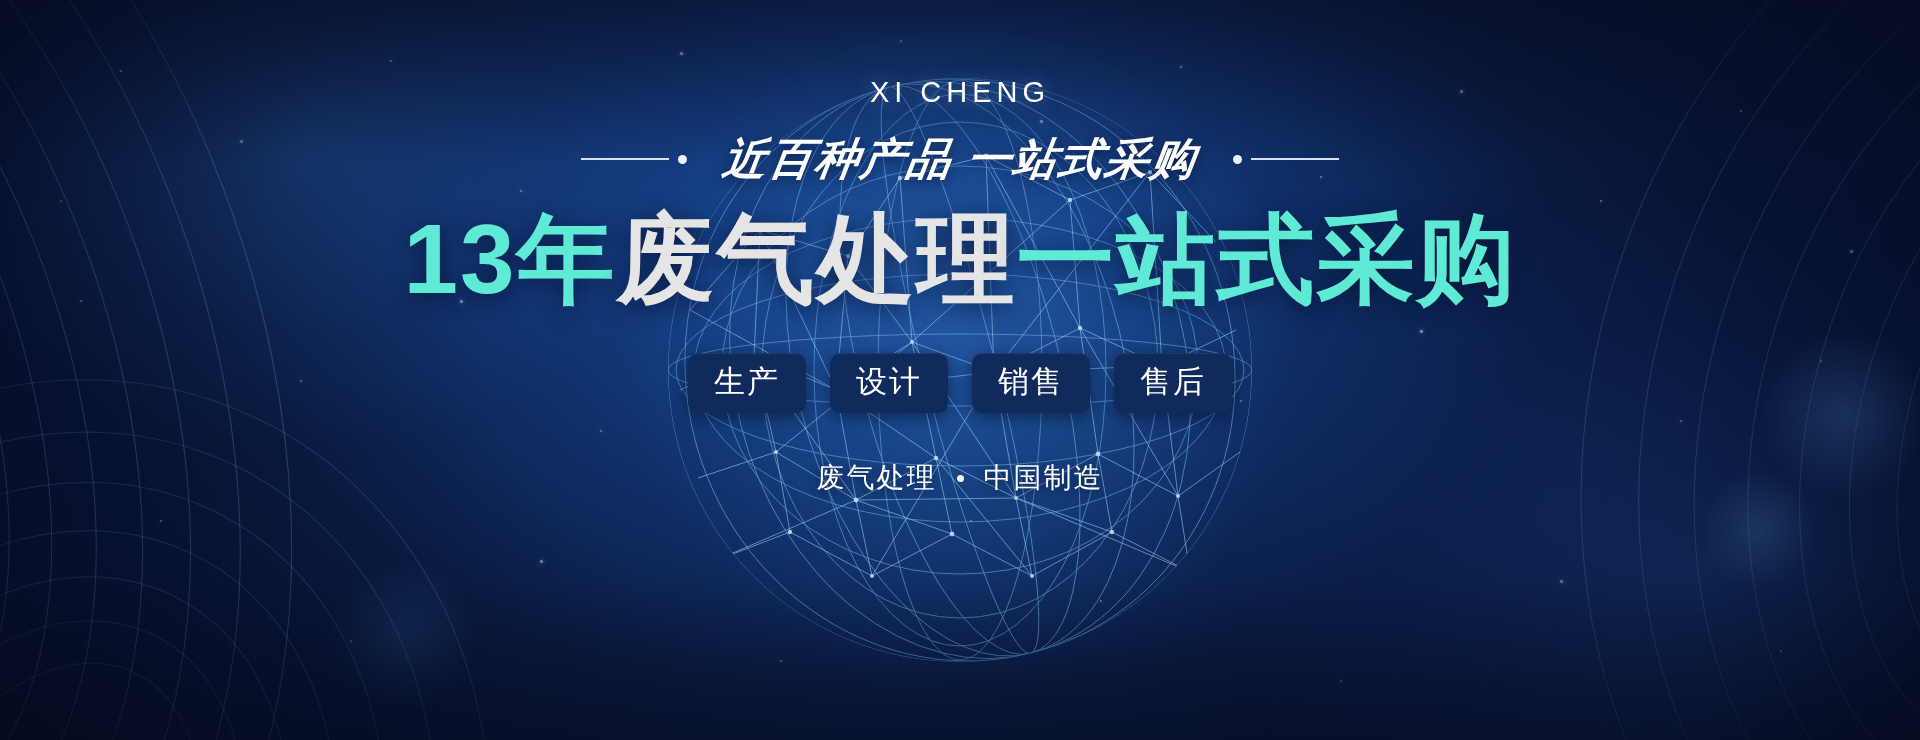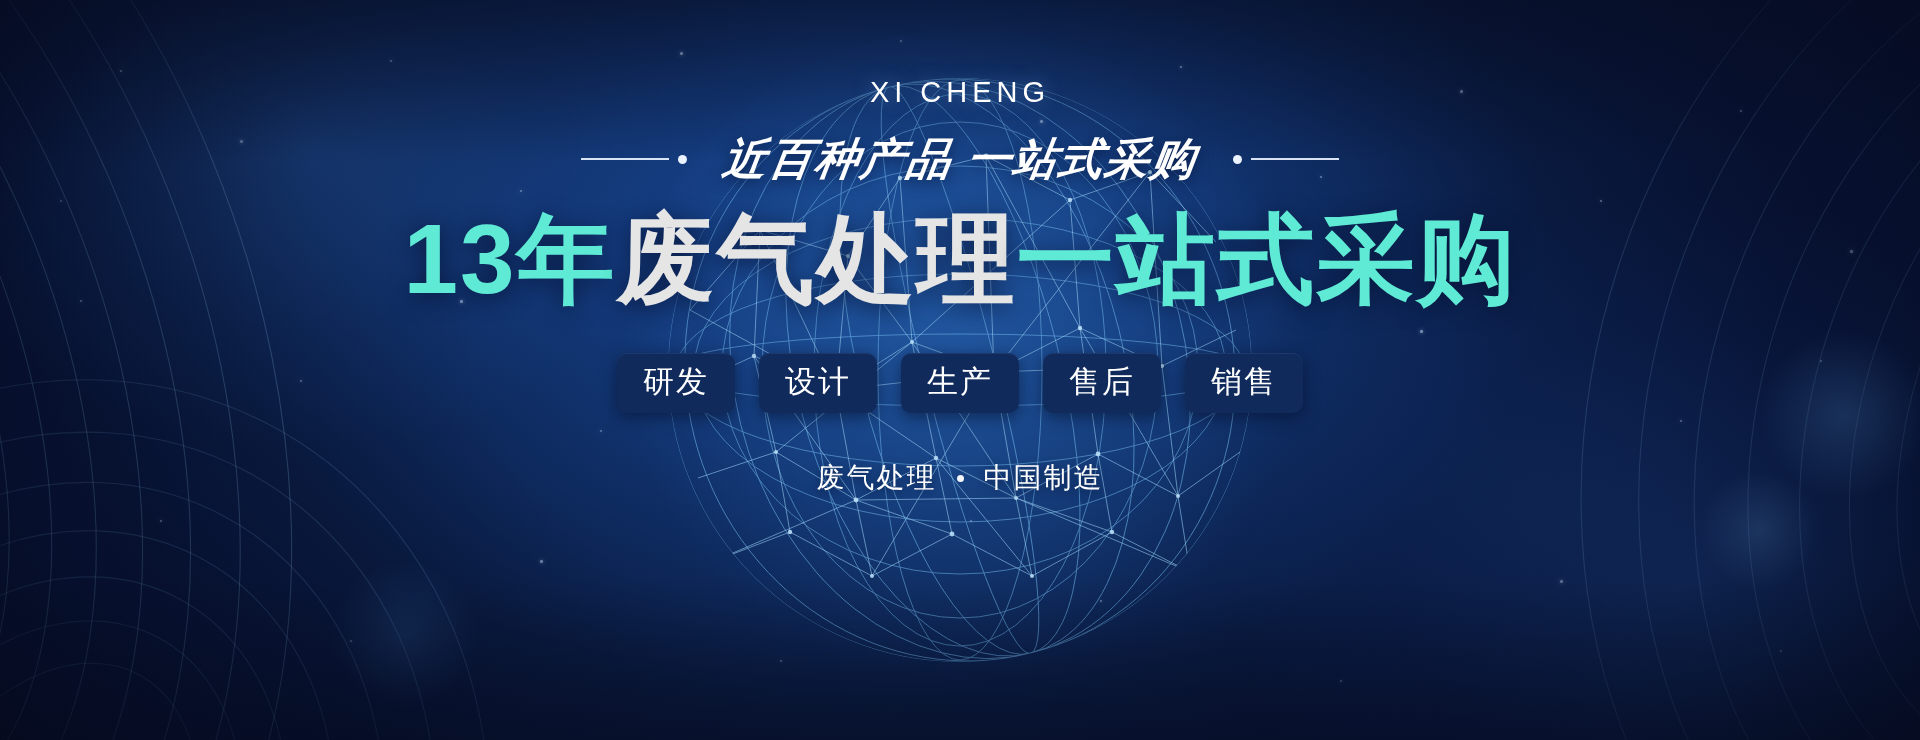--- a/index.html
+++ b/index.html
@@ -332,25 +332,24 @@
         <span class="dot"></span>
       </span>
     </div>
 
     <div class="headline">
       <span class="w">13年</span><span class="b">废气处理</span><span class="w">一站式采购</span>
     </div>
 
 
     <div class="pills">
-      <div class="pill">研发</div>
+      <div class="pill">生产</div>
       <div class="pill">设计</div>
-      <div class="pill">生产</div>
+      <div class="pill">销售</div>
       <div class="pill">售后</div>
-      <div class="pill">销售</div>
     </div>
 
     <div class="footer-line">
       <span>废气处理</span>
       <span class="mid-dot"></span>
       <span>中国制造</span>
     </div>
 
   </div>
 </div>

